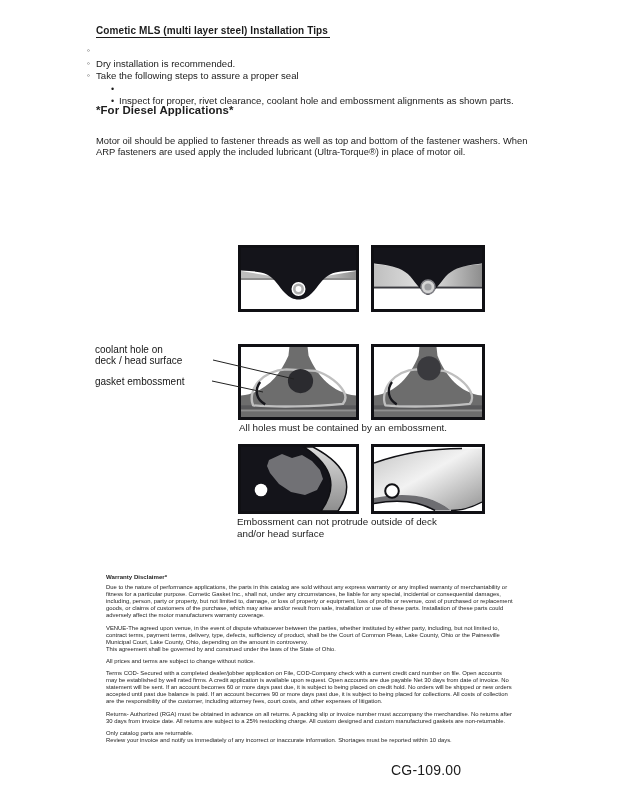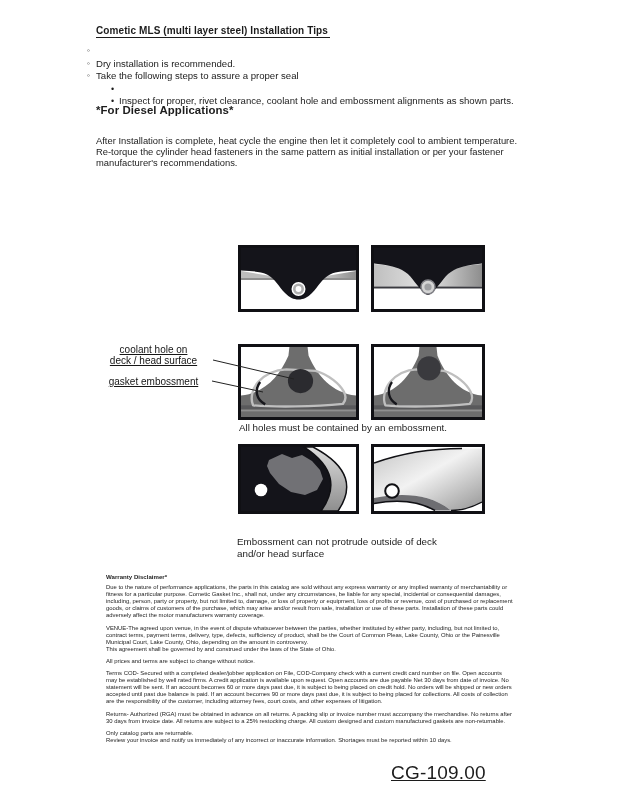--- a/index.html
+++ b/index.html
@@ -20,25 +20,25 @@
   .tip.sub{margin-left:24px;}
   .tip.sub .m{width:8px;font-size:9px;}
   .diesel-heading{left:96px;top:104px;font-size:11.4px;font-weight:bold;letter-spacing:.1px;}
   .bodycol{left:96px;top:135px;width:436px;font-size:9.4px;line-height:11.2px;}
   .bodycol p{margin:0 0 9px 0;}
   .dlabel{font-size:11px;letter-spacing:.6px;color:#141414;margin-top:48px;}
   .dbox{box-sizing:border-box;border:3px solid #101014;background:#fff;}
   .dbox svg{display:block;width:100%;height:100%;}
   .caption{font-size:9.8px;line-height:11.5px;}
   .pre{white-space:pre-line;}
-  .ann{width:117px;text-align:center;font-size:10px;line-height:11.3px;color:#161616;text-decoration:underline;}
+  .ann{width:117px;text-align:left;font-size:10px;line-height:11.3px;color:#161616;}
   .legal{left:106px;top:573px;width:407px;font-size:5.9px;line-height:7.1px;color:#242424;}
   .legal .lh{font-weight:bold;margin:0 0 4px 0;font-size:6.1px;}
   .legal p{margin:0 0 5px 0;}
-  .code{left:391px;top:762px;font-size:19px;letter-spacing:.2px;text-decoration:underline;}
+  .code{left:391px;top:762px;font-size:14px;letter-spacing:.2px;}
   .overlay{pointer-events:none;}
 </style>
 </head>
 <body>
 
 <div class="page">
 
   <div class="abs title">Cometic MLS (multi layer steel) Installation Tips</div>
 
   <div class="abs tips">
@@ -58,21 +58,21 @@
     </div>
     <div class="tip sub">
       <span class="m">•</span>
       <span>Inspect for proper, rivet clearance, coolant hole and embossment alignments as shown parts.</span>
     </div>
   </div>
 
   <div class="abs diesel-heading">*For Diesel Applications*</div>
 
   <div class="abs bodycol">
-    <p style="margin-bottom:11px">After Installation is complete, heat cycle the engine then let it completely cool to ambient temperature. Re-torque the cylinder head fasteners in the same pattern as initial installation or per your fastener manufacturer's recommendations.</p>
+    <p>Motor oil should be applied to fastener threads as well as top and bottom of the fastener washers. When ARP fasteners are used apply the included lubricant (Ultra-Torque®) in place of motor oil.</p>
   </div>
 
   <div class="abs dlabel" style="left:238px;top:231px;width:121px">RIGHT</div>
   <div class="abs dlabel" style="left:371px;top:231px;width:114px">WRONG</div>
 
   <div class="abs dbox" style="left:238px;top:245px;width:121px;height:67px">
     <svg viewBox="0 0 115 61" preserveAspectRatio="none">
       <defs>
         <linearGradient id="d1rg" x1="0" y1="0" x2="1" y2="0">
           <stop offset="0" stop-color="#d9d9d9"></stop>
@@ -179,21 +179,21 @@
       <rect x="0" y="0" width="108" height="64" fill="#ffffff"></rect>
       <path d="M0,16 C28,6 55,1.5 88,1.5 L108,1.5 L108,55 C97,61 87,63.5 77,63.5 C55,46 27,46 0,51 Z" fill="url(#d3wg)"></path>
       <path d="M0,16 C28,6 55,1.5 88,1.5" fill="none" stroke="#101014" stroke-width="1.6"></path>
       <path d="M108,55 C97,61 87,63.5 77,63.5" fill="none" stroke="#101014" stroke-width="1.4"></path>
       <path d="M0,51 C27,46 55,46 77,63.5 L61,63.5 C41,52 19,53 0,56.5 Z" fill="#6e6e72"></path>
       <path d="M0,56.5 C19,53 41,52 61,63.5" fill="none" stroke="#101014" stroke-width="1.6"></path>
       <circle cx="18" cy="44" r="6.8" fill="#ffffff" stroke="#101014" stroke-width="2"></circle>
     </svg>
   </div>
 
-  <div class="abs caption pre" style="left:237px;top:536px;width:270px">Embossment can not protrude outside of deck
+  <div class="abs caption pre" style="left:237px;top:516px;width:270px">Embossment can not protrude outside of deck
 and/or head surface</div>
 
   <div class="abs legal">
     <p class="lh">Warranty Disclaimer*</p>
     <p class="pre">Due to the nature of performance applications, the parts in this catalog are sold without any express warranty or any implied warranty of merchantability or fitness for a particular purpose.  Cometic Gasket Inc., shall not, under any circumstances, be liable for any special, incidental or consequential damages, including, person, party or property, but not limited to, damage, or loss of property or equipment, loss of profits or revenue, cost of purchased or replacement goods, or claims of customers of the purchase, which may arise and/or result from sale, installation or use of these parts.  Installation of these parts could adversely affect the motor manufacturers warranty coverage.</p>
     <p class="pre">VENUE-The agreed upon venue, in the event of dispute whatsoever between the parties, whether instituted by either party, including, but not limited to, contract terms, payment terms, delivery, type, defects, sufficiency of product, shall be the Court of Common Pleas, Lake County, Ohio or the Painesville Municipal Court, Lake County, Ohio, depending on the amount in controversy.
 This agreement shall be governed by and construed under the laws of the State of Ohio.</p>
     <p class="pre">All prices and terms are subject to change without notice.</p>
     <p class="pre">Terms COD- Secured with a completed dealer/jobber application on File, COD-Company check with a current credit card number on file.  Open accounts may be established by well rated firms.  A credit application is available upon request.  Open accounts are due payable Net 30 days from date of invoice.  No statement will be sent.  If an account becomes 60 or more days past due, it is subject to being placed on credit hold.  No orders will be shipped or new orders accepted until past due balance is paid.  If an account becomes 90 or more days past due, it is subject to being placed for collections.  All costs of collection are the responsibility of the customer, including attorney fees, court costs, and other expenses of litigation.</p>
     <p class="pre">Returns- Authorized (RGA) must be obtained in advance on all returns.  A packing slip or invoice number must accompany the merchandise.  No returns after 30 days from invoice date.  All returns are subject to a 25% restocking charge.  All custom designed and custom manufactured gaskets are non-returnable.</p>

